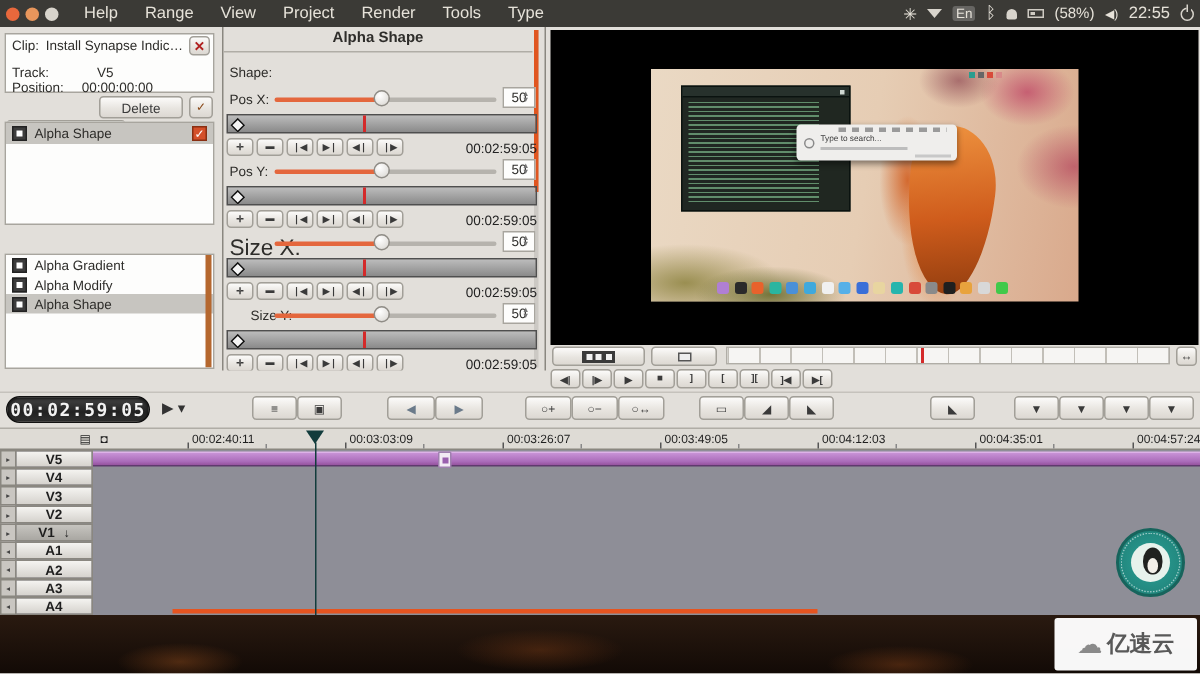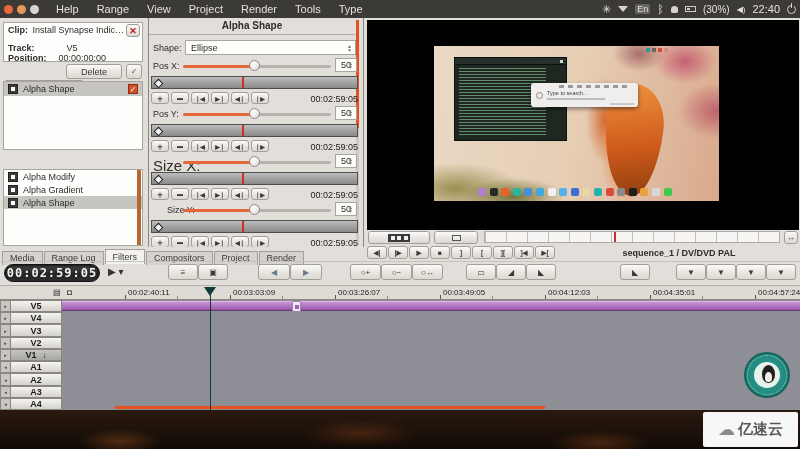--- a/index.html
+++ b/index.html
@@ -24,21 +24,21 @@
 
   
   .btn { background:linear-gradient(#fcfbfa,#e8e5e0 55%,#dcd8d2); border:1px solid #a29f98;
     border-radius:3px; display:flex; align-items:center; justify-content:center; color:#3a3a3a; }
   .wbox { background:#fdfdfc; border:1px solid #a8a59e; }
   .spin { position:absolute; right:1px; top:0; bottom:0; width:9px; display:flex; flex-direction:column;
     align-items:center; justify-content:center; font-size:5px; color:#777; line-height:4px; }
 
   
   #leftpanel { left:2px; top:20px; width:144px; height:227px; }
-  .lbl { font-weight:bold; font-size:9px; }
+  .lbl { font-weight:normal; font-size:9px; }
   .val { font-size:9px; }
   .fxrow { display:flex; align-items:center; height:14px; font-size:9px; gap:5px; padding:0 4px; }
   .fxicon { width:10px; height:10px; background:#3c3c3c; border:1px solid #222; position:relative; flex:none; }
   .fxicon::after { content:""; position:absolute; left:2px; top:2px; width:4px; height:4px; background:#fff; }
   .selrow { background:#c7c5c0; }
   .chk { width:10px; height:10px; background:#d4502a; border:1px solid #8a2f12; color:#fff; font-size:8px;
     line-height:9px; text-align:center; margin-left:auto; flex:none; }
 
   
   #fxpanel { left:148px; top:18px; width:212px; height:229px; border-left:1px solid #8a8780; overflow:hidden; }
@@ -164,23 +164,23 @@
     <span class="winbtn" style="background:#d8d4cc"></span>
     <span style="width:8px"></span>
     <span id="menus"><span class="menu-item">Help</span><span class="menu-item">Range</span><span class="menu-item">View</span><span class="menu-item">Project</span><span class="menu-item">Render</span><span class="menu-item">Tools</span><span class="menu-item">Type</span></span>
     <div id="tray">
       <span style="font-size:11px">✳</span>
       <span class="tri-down"></span>
       <span class="chip">En</span>
       <span style="font-size:11px">ᛒ</span>
       <span class="bell"></span>
       <span class="batt"></span>
-      <span>(30%)</span>
+      <span>(58%)</span>
       <span style="font-size:8px">◀)</span>
-      <span style="font-size:11px">22:40</span>
+      <span style="font-size:11px">22:55</span>
       <span class="power"></span>
     </div>
   </div>
 
   <div id="leftpanel" class="abs">
     <div class="wbox abs" style="left:1px; top:2px; width:140px; height:40px; padding:2px 4px">
       <div style="display:flex; white-space:nowrap; overflow:hidden">
         <span class="lbl">Clip:</span>&nbsp;
         <span class="val" style="max-width:92px; overflow:hidden; text-overflow:ellipsis">Install Synapse Indica...</span>
       </div>
@@ -205,46 +205,39 @@
           <span>Alpha Shape</span>
           <span class="chk">✓</span>
         </div>
       </div>
 
 
     <div class="wbox abs" id="pluginlist" style="left:1px; top:149px; width:140px; height:77px; overflow:hidden">
       <div class="abs" style="right:1px; top:0; width:4px; height:100%; background:#b5672e"></div>
     <div class="fxrow" style="height: 13px;">
           <span class="fxicon"></span>
-          <span>Alpha Modify</span>
+          <span>Alpha Gradient</span>
         </div>
         <div class="fxrow" style="height: 13px;">
           <span class="fxicon"></span>
-          <span>Alpha Gradient</span>
+          <span>Alpha Modify</span>
         </div>
         <div class="fxrow selrow" style="height: 13px;">
           <span class="fxicon"></span>
           <span>Alpha Shape</span>
         </div>
       </div>
   </div>
 
   <div id="fxpanel" class="abs">
     <div class="abs" style="left:0; top:2px; width:206px; text-align:center; font-size:10px; font-weight:bold; border-bottom:1px solid #b0ada6; padding-bottom:3px">Alpha Shape</div>
     <div class="abs" style="right:1px; top:2px; width:3px; height:225px; background:#ccc9c4">
       <div style="width:3px; height:108px; background:#e0551f"></div>
     </div>
     <span class="abs" style="left:4px; top:25px; font-size:9px">Shape:</span>
-    <div class="wbox abs" style="left:36px; top:22px; width:171px; height:15px; display:flex; align-items:center; padding:0 5px; font-size:9px">
-      <span>Ellipse</span>
-      <span class="spin">
-          <span>▲</span>
-          <span>▼</span>
-        </span>
-    </div>
     <div id="params">
         <div class="abs" style="left: 0px; top: 40px; width: 212px; height: 48px;">
           <span class="abs" style="left: 4px; top: 3px; font-size: 9px;">Pos X:</span>
           <div class="sl-track" style="left: 34px; top: 7px; width: 71px; background: rgb(228, 103, 61);"></div>
           <div class="sl-track" style="left: 105px; top: 7px; width: 77px; background: rgb(182, 179, 173);"></div>
           <div class="sl-thumb" style="left: 100px; top: 2px;"></div>
           <div class="wbox abs" style="left: 186px; top: 0px; width: 22px; height: 14px; font-size: 9px; display: flex; align-items: center; justify-content: center;">
             <span>50</span>
             <span class="spin">
               <span>▲</span>
@@ -408,24 +401,22 @@
         <div class="btn trbtn">◀|</div>
         <div class="btn trbtn">|▶</div>
         <div class="btn trbtn">▶</div>
         <div class="btn trbtn">■</div>
         <div class="btn trbtn">]</div>
         <div class="btn trbtn">[</div>
         <div class="btn trbtn">][</div>
         <div class="btn trbtn">]◀</div>
         <div class="btn trbtn">▶[</div>
       </div>
-    <div class="abs" style="left:200px; top:230px; width:230px; text-align:center; font-size:9px; font-weight:bold; color:#2e2d2a">sequence_1 / DV/DVD PAL</div>
-  </div>
-
-  <div class="abs" id="tabrow" style="left:2px; top:247px; height:14px"><span class="tab">Media</span><span class="tab">Range Log</span><span class="tab active">Filters</span><span class="tab">Compositors</span><span class="tab">Project</span><span class="tab">Render</span></div>
+  </div>
+
 
   <div class="abs" style="left:0; top:261px; width:800px; height:24px; border-top:1px solid #c5c2bc"></div>
   <div id="lcd" class="abs">00:02:59:05</div>
   <div class="abs" style="left:108px; top:266px; font-size:10px; color:#333">
     <span>▶</span>
     <span>▾</span>
   </div>
   <div class="tgroup" style="left:168px">
     <div class="btn tbtn" style="width:30px">≡</div>
     <div class="btn tbtn" style="width:30px">▣</div>

